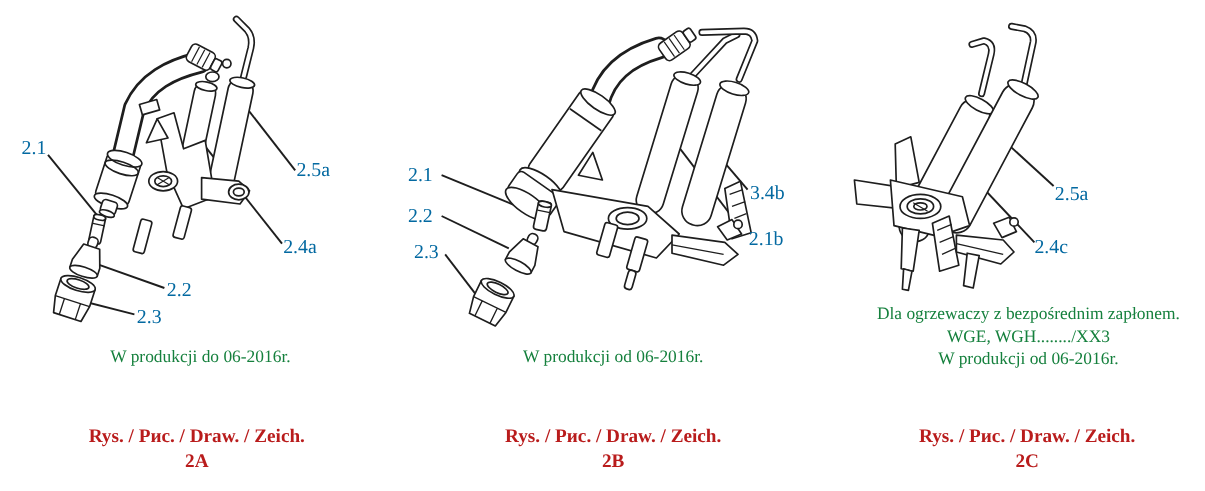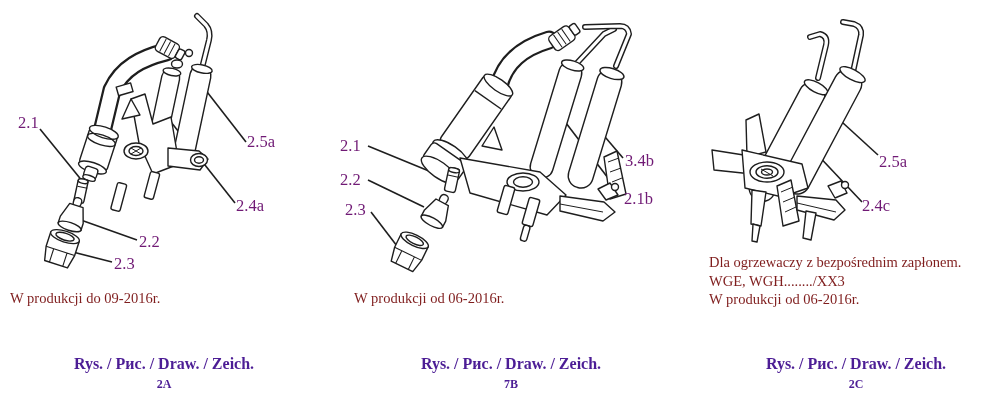--- a/index.html
+++ b/index.html
@@ -1,23 +1,23 @@
 <!DOCTYPE html>
 <html><head>
 <meta charset="utf-8">
 <style>
   html,body{margin:0;padding:0;background:#ffffff;}
   #page{position:relative;width:1004px;height:409px;background:#ffffff;overflow:hidden;
         font-family:"Liberation Serif","DejaVu Serif",serif;color:#000;}
   .fig-svg{position:absolute;top:0;}
-  .plabel{position:absolute;font-size:16.5px;line-height:1.05;white-space:nowrap;color:#701a75;}
-  .note{position:absolute;text-align:left;font-size:14.5px;line-height:18.5px;color:#7f1d1d;}
-  .figcap{position:absolute;text-align:center;color:#4c1d95;}
+  .plabel{position:absolute;font-size:16.5px;line-height:1.05;white-space:nowrap;color:#0369a1;}
+  .note{position:absolute;text-align:center;font-size:14.5px;line-height:18.5px;color:#15803d;}
+  .figcap{position:absolute;text-align:center;color:#b91c1c;}
   .figcap .cap-line{font-weight:bold;font-size:16px;line-height:19px;}
-  .figcap .cap-num{font-weight:bold;font-size:12px;line-height:19px;margin-top:2px;}
+  .figcap .cap-num{font-weight:bold;font-size:16px;line-height:19px;margin-top:2px;}
   svg{display:block;}
 </style>
 </head>
 <body>
 
 <div id="page">
 
   <svg class="fig-svg" style="left:0px" width="334" height="285" viewBox="0 0 334 285">
     <g stroke="#1e1e1e" stroke-width="1.4" fill="none" stroke-linejoin="round">
 
@@ -251,37 +251,37 @@
   <div class="plabel" style="left:340px;top:137px">2.1</div>
   <div class="plabel" style="left:340px;top:171px">2.2</div>
   <div class="plabel" style="left:345px;top:201px">2.3</div>
   <div class="plabel" style="left:625px;top:152px">3.4b</div>
   <div class="plabel" style="left:624px;top:190px">2.1b</div>
 
   <div class="plabel" style="left:879px;top:153px">2.5a</div>
   <div class="plabel" style="left:862px;top:197px">2.4c</div>
 
   <div class="note" style="left:10px;top:289px;width:314px">
-    <div>W produkcji do 09-2016r.</div>
+    <div>W produkcji do 06-2016r.</div>
   </div>
   <div class="note" style="left:354px;top:289px;width:314px">
     <div>W produkcji od 06-2016r.</div>
   </div>
   <div class="note" style="left:709px;top:253px;width:296px">
     <div>Dla ogrzewaczy z bezpośrednim zapłonem.</div>
     <div>WGE, WGH......../XX3</div>
     <div>W produkcji od 06-2016r.</div>
   </div>
 
   <div class="figcap" style="left:14px;top:354px;width:300px">
     <div class="cap-line">Rys. / Рис. / Draw. / Zeich.</div>
     <div class="cap-num">2A</div>
   </div>
   <div class="figcap" style="left:361px;top:354px;width:300px">
     <div class="cap-line">Rys. / Рис. / Draw. / Zeich.</div>
-    <div class="cap-num">7B</div>
+    <div class="cap-num">2B</div>
   </div>
   <div class="figcap" style="left:708px;top:354px;width:296px">
     <div class="cap-line">Rys. / Рис. / Draw. / Zeich.</div>
     <div class="cap-num">2C</div>
   </div>
 
 </div>
 
 </body></html>

